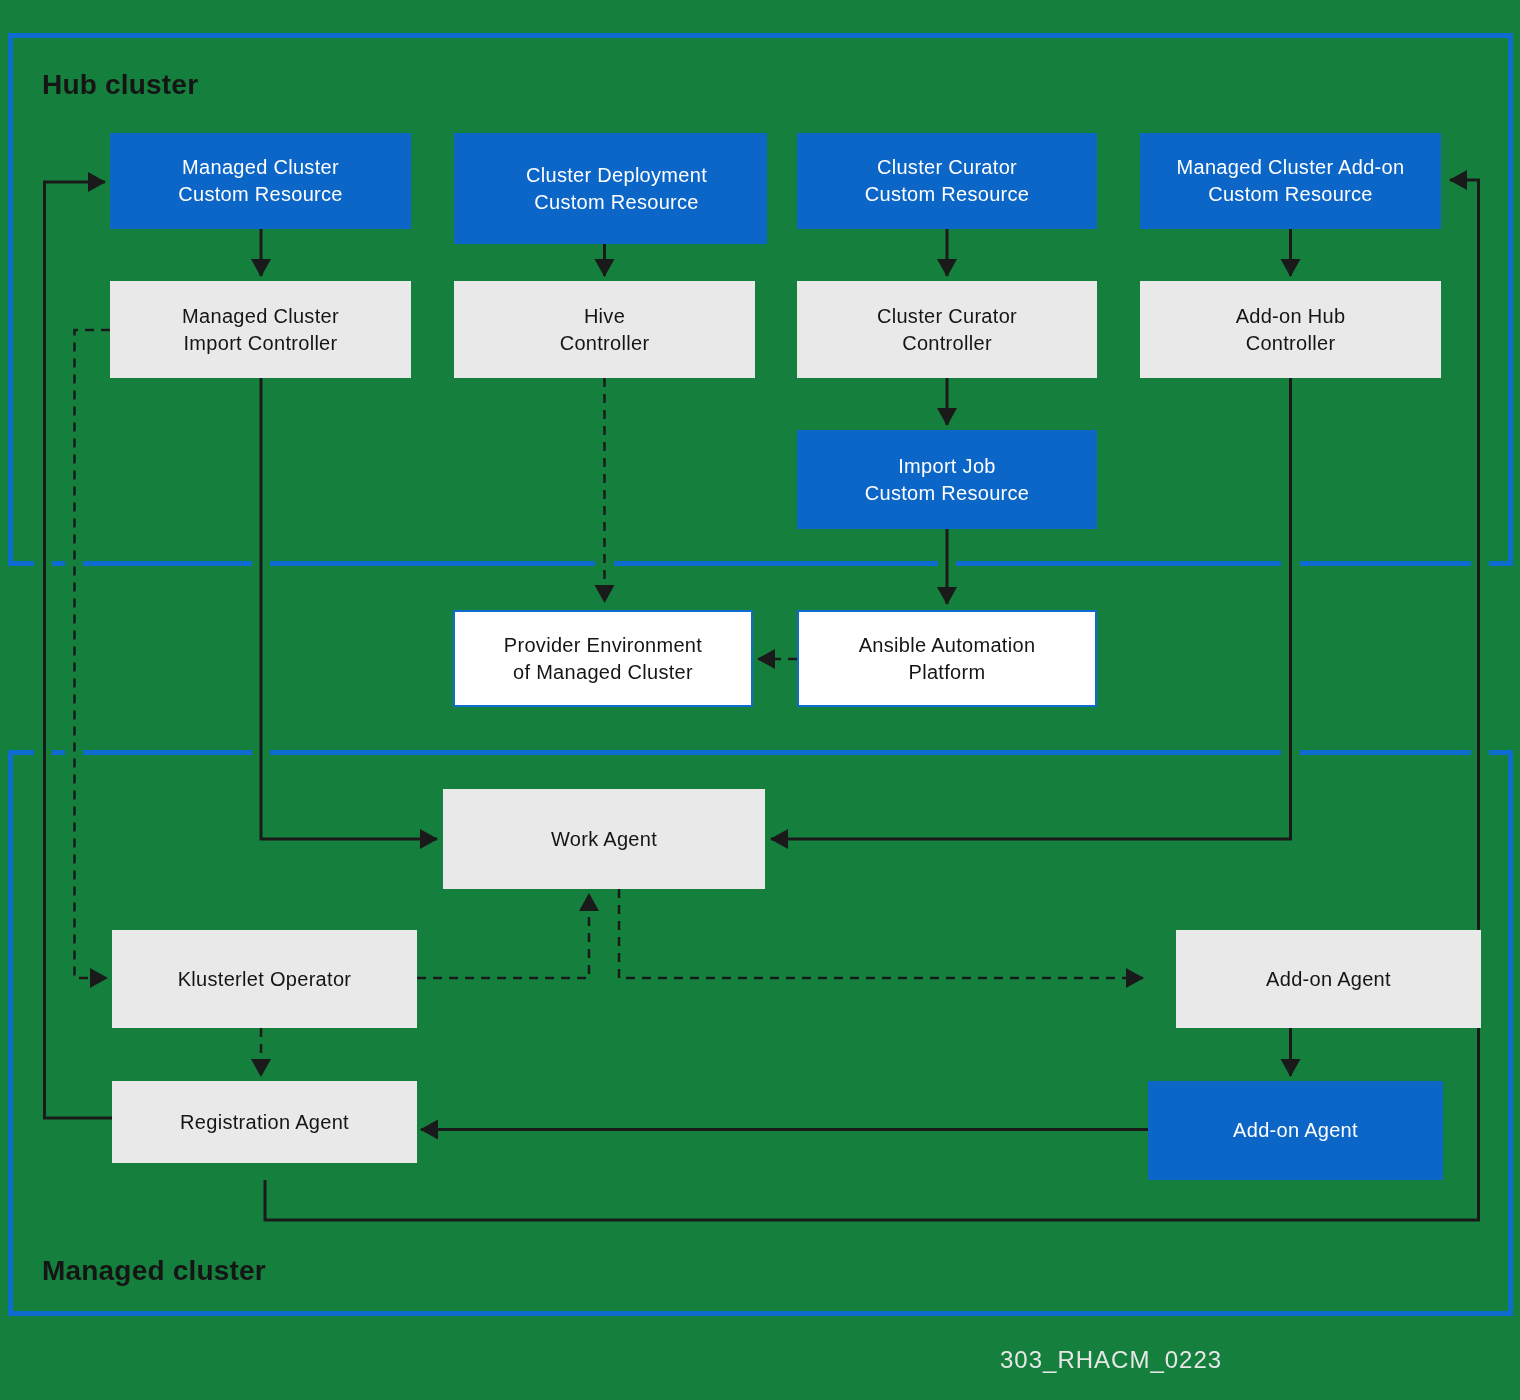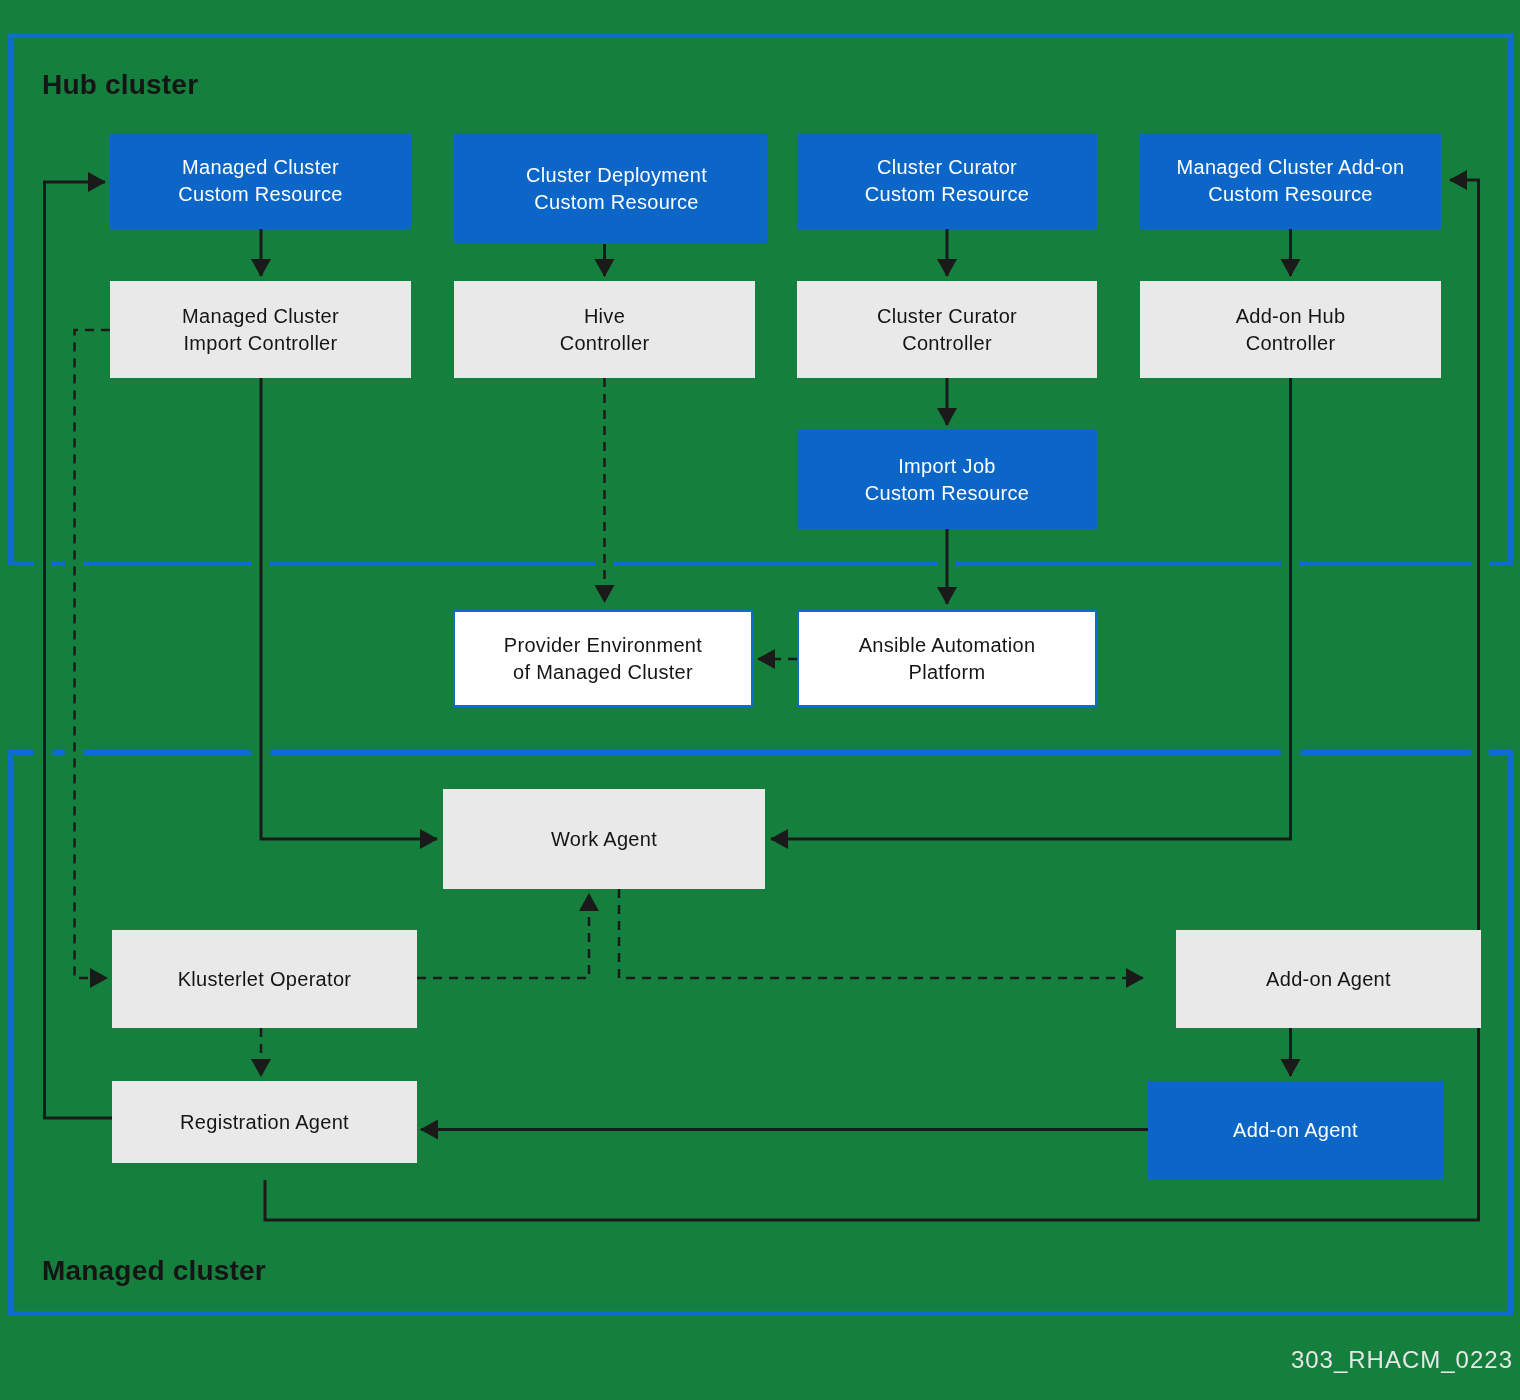--- a/index.html
+++ b/index.html
@@ -22,21 +22,21 @@
   }
   .node.blue    { background:var(--box-blue); color:var(--text-white); }
   .node.gray    { background:var(--box-gray); color:var(--text-dark); }
   .node.outline { background:#ffffff; border:2.5px solid var(--outline-blue); color:var(--text-dark); }
 
   .cluster-title {
     position:absolute; font-size:28px; font-weight:700;
     color:var(--text-dark); letter-spacing:0.2px;
   }
   .watermark {
-    position:absolute; top:1346px; left:1000px; width:513px; text-align:right;
+    position:absolute; top:1346px; left:1000px; width:513px; text-align:left;
     font-size:24px; color:var(--watermark-gray); letter-spacing:1px;
   }
 </style>
 </head>
 <body>
 
 <div class="stage">
 
   <svg class="wires" width="1520" height="1400" viewBox="0 0 1520 1400">
     <defs>

